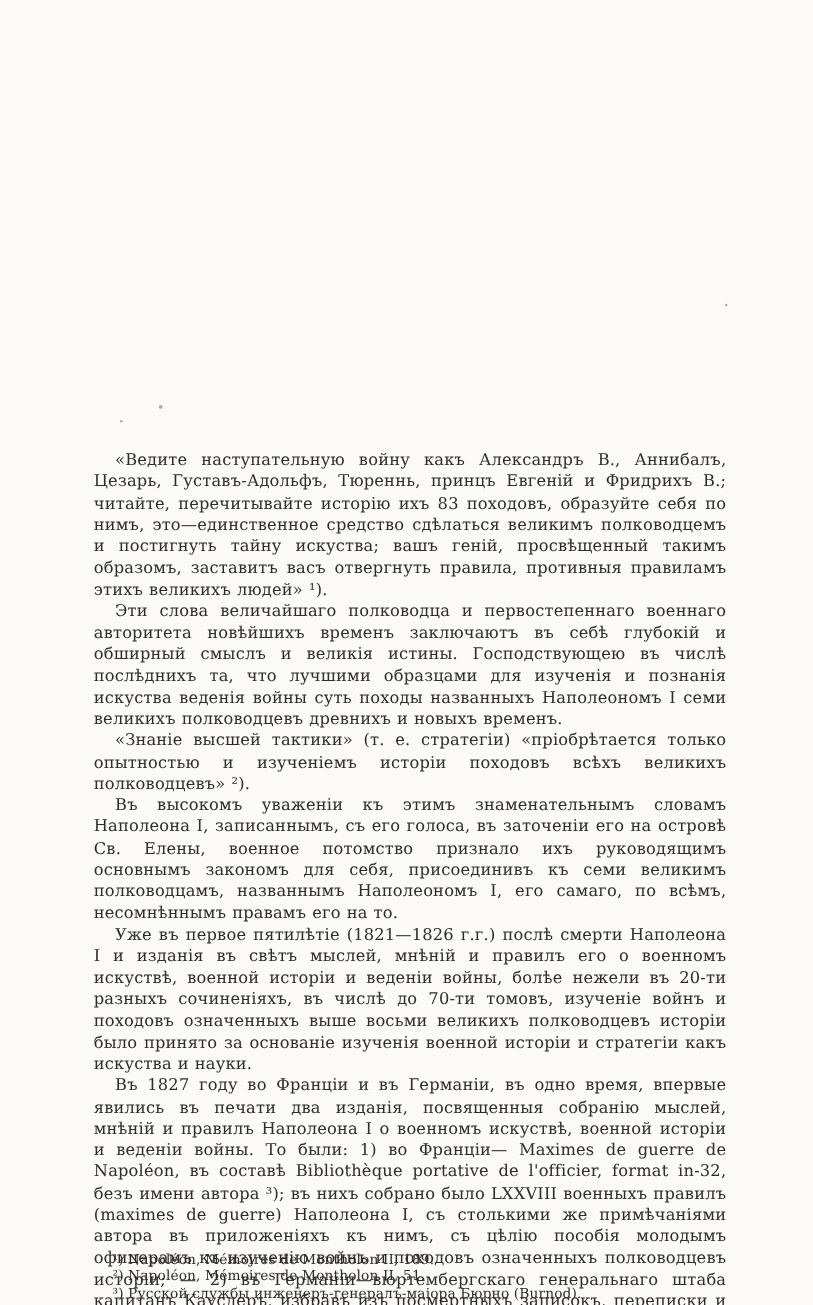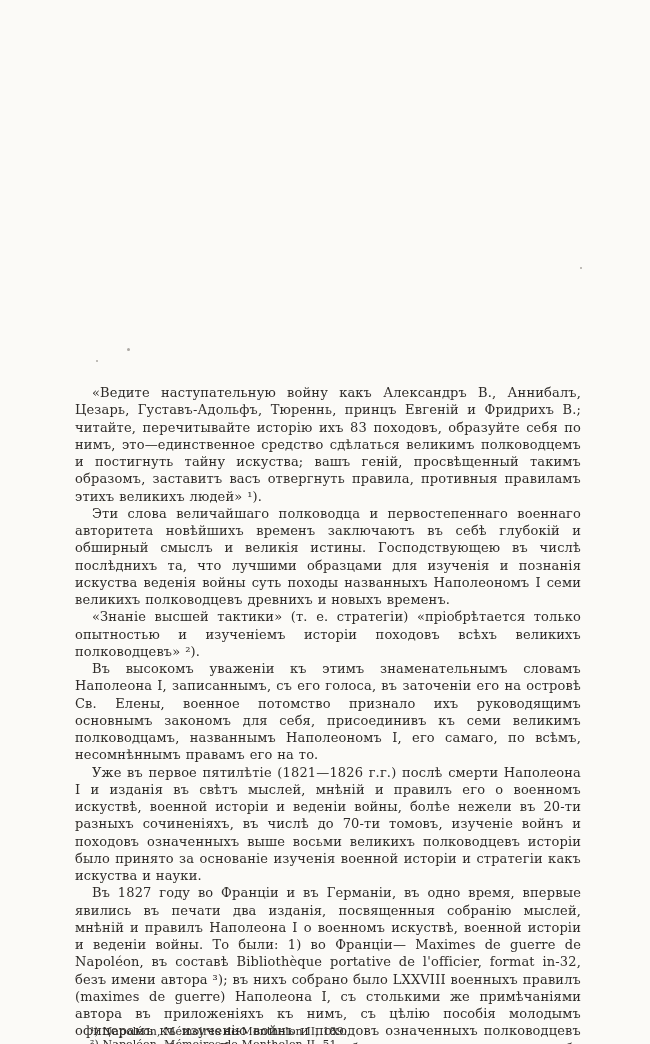--- a/index.html
+++ b/index.html
@@ -11,21 +11,20 @@
     height: 1044px;
     background: #fbfaf7;
     position: relative;
     overflow: hidden;
     font-family: "DejaVu Serif", "Liberation Serif", serif;
     color: #2e2b28;
   }
   .page {
     position: absolute;
     inset: 0;
-    margin-top: 24px;
   }
   .text-block {
     position: absolute;
     left: 75px;
     top: 360px;
     width: 506px;
   }
   .text-block p {
     margin: 0;
     padding: 0;

